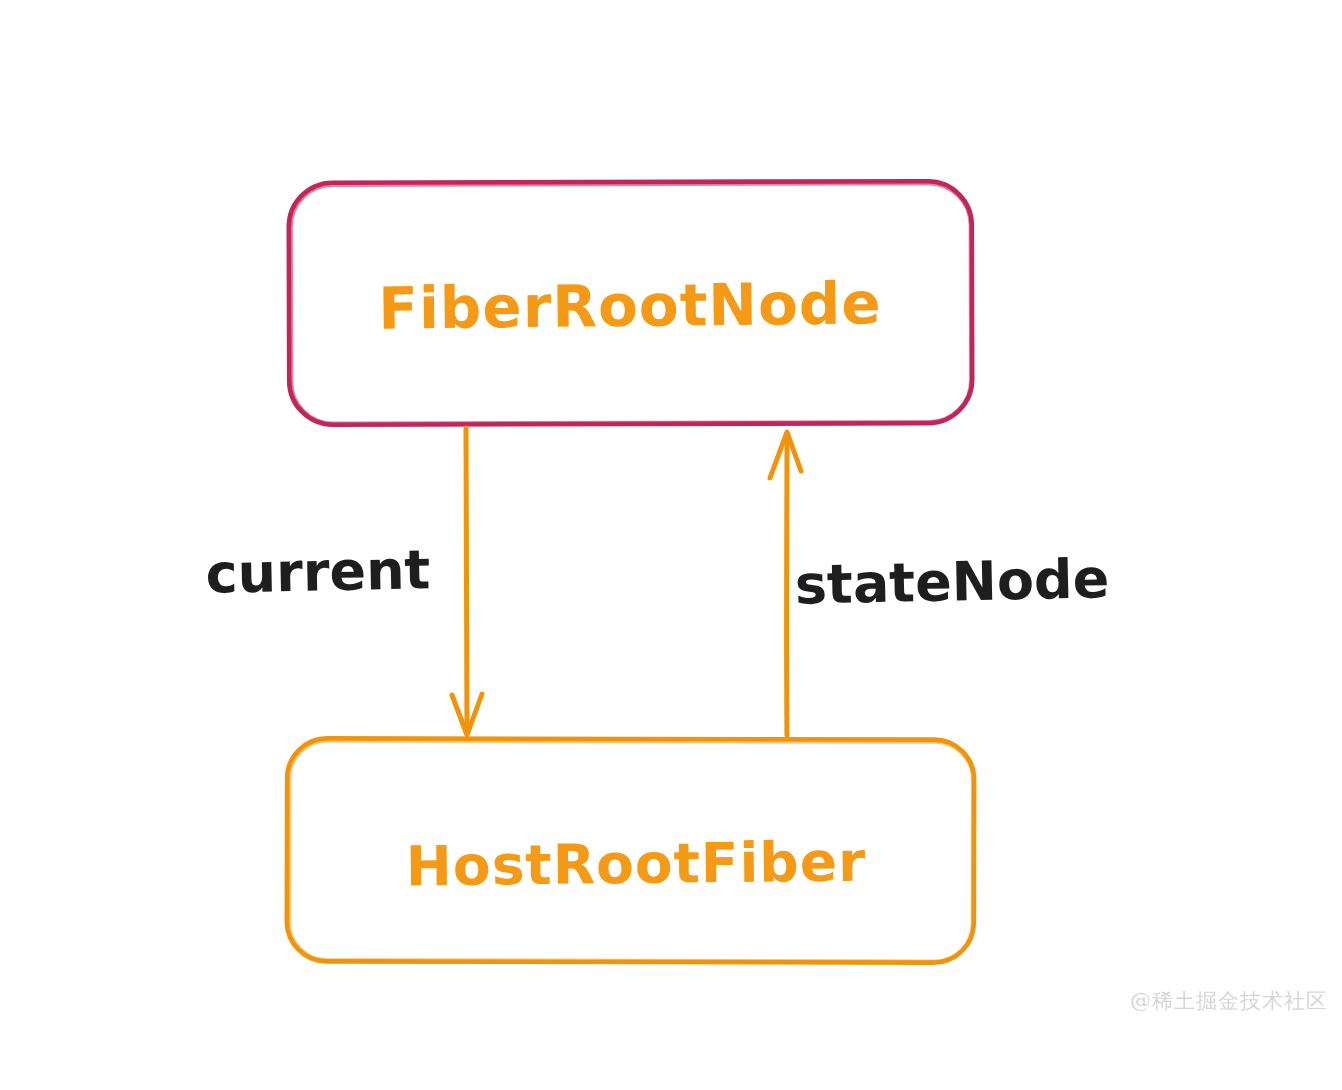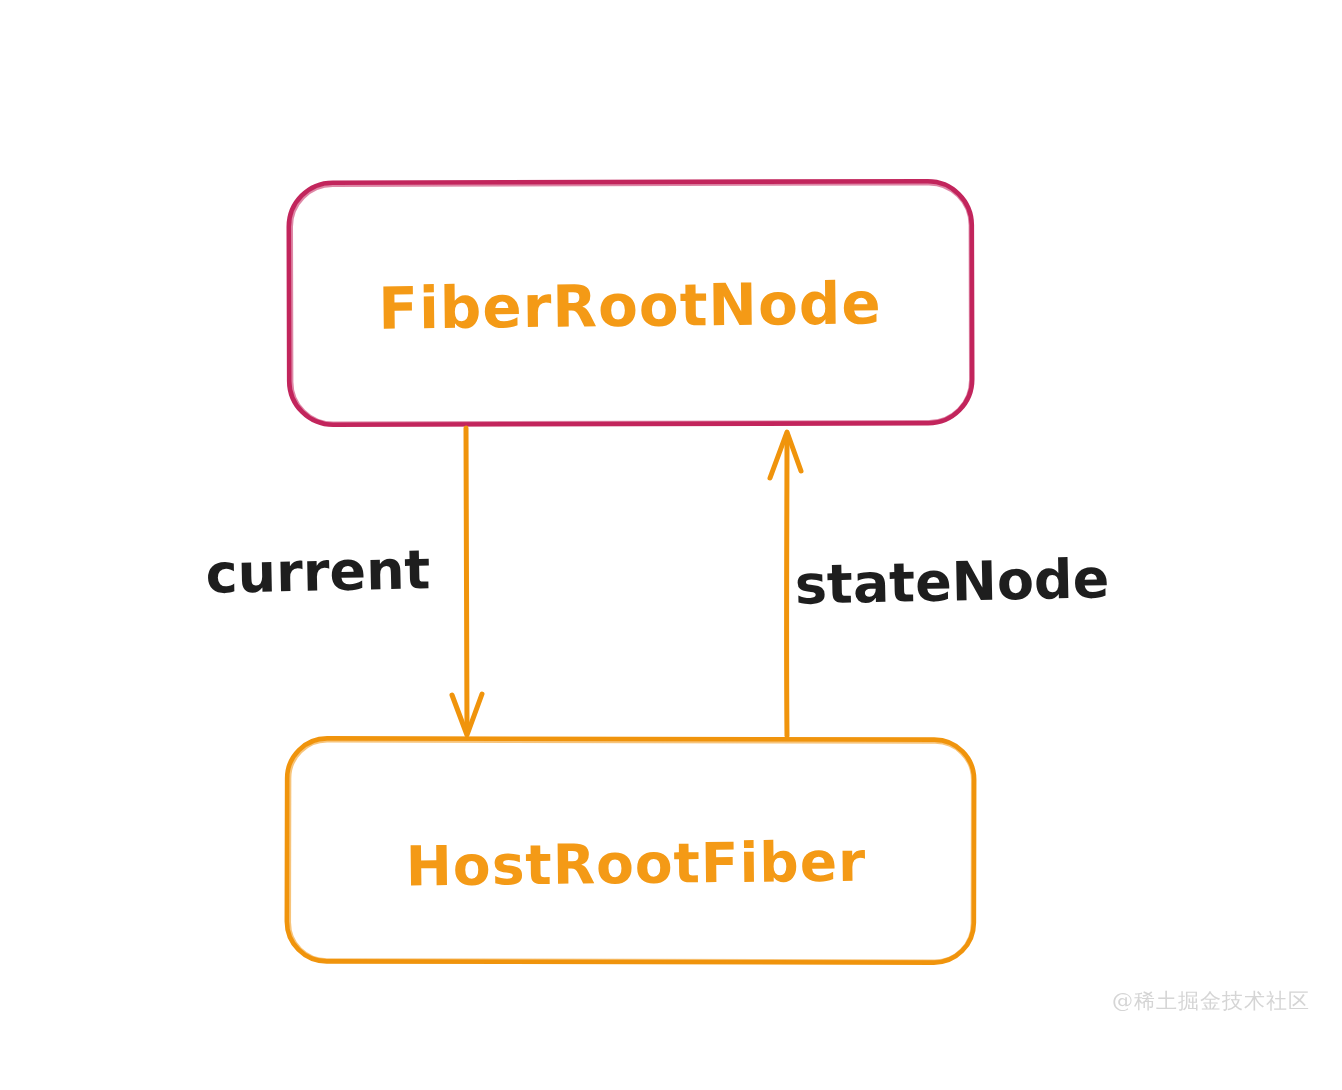--- a/index.html
+++ b/index.html
@@ -53,21 +53,21 @@
     top: 572px;
     font-size: 54px;
   }
   .edge-label.statenode {
     left: 952px;
     top: 582px;
     font-size: 54px;
   }
   .watermark {
     position: absolute;
-    right: 32px;
+    right: 14px;
     bottom: 8px;
     font-size: 21px;
     color: #d5d5d5;
     font-family: "DejaVu Serif", "Liberation Serif", serif;
     letter-spacing: 1px;
   }
 </style>
 </head>
 <body>
 

